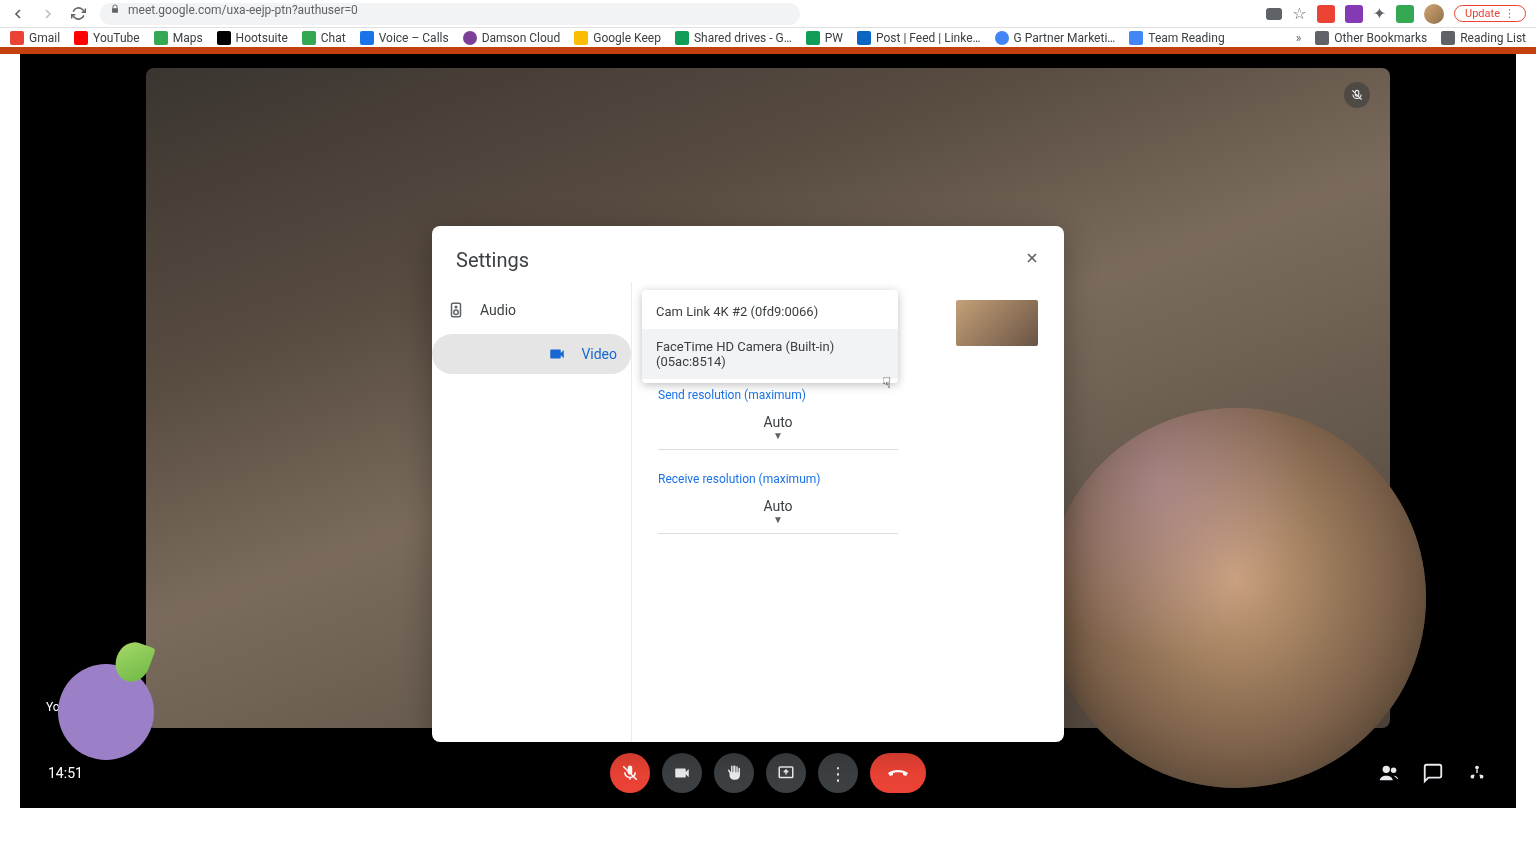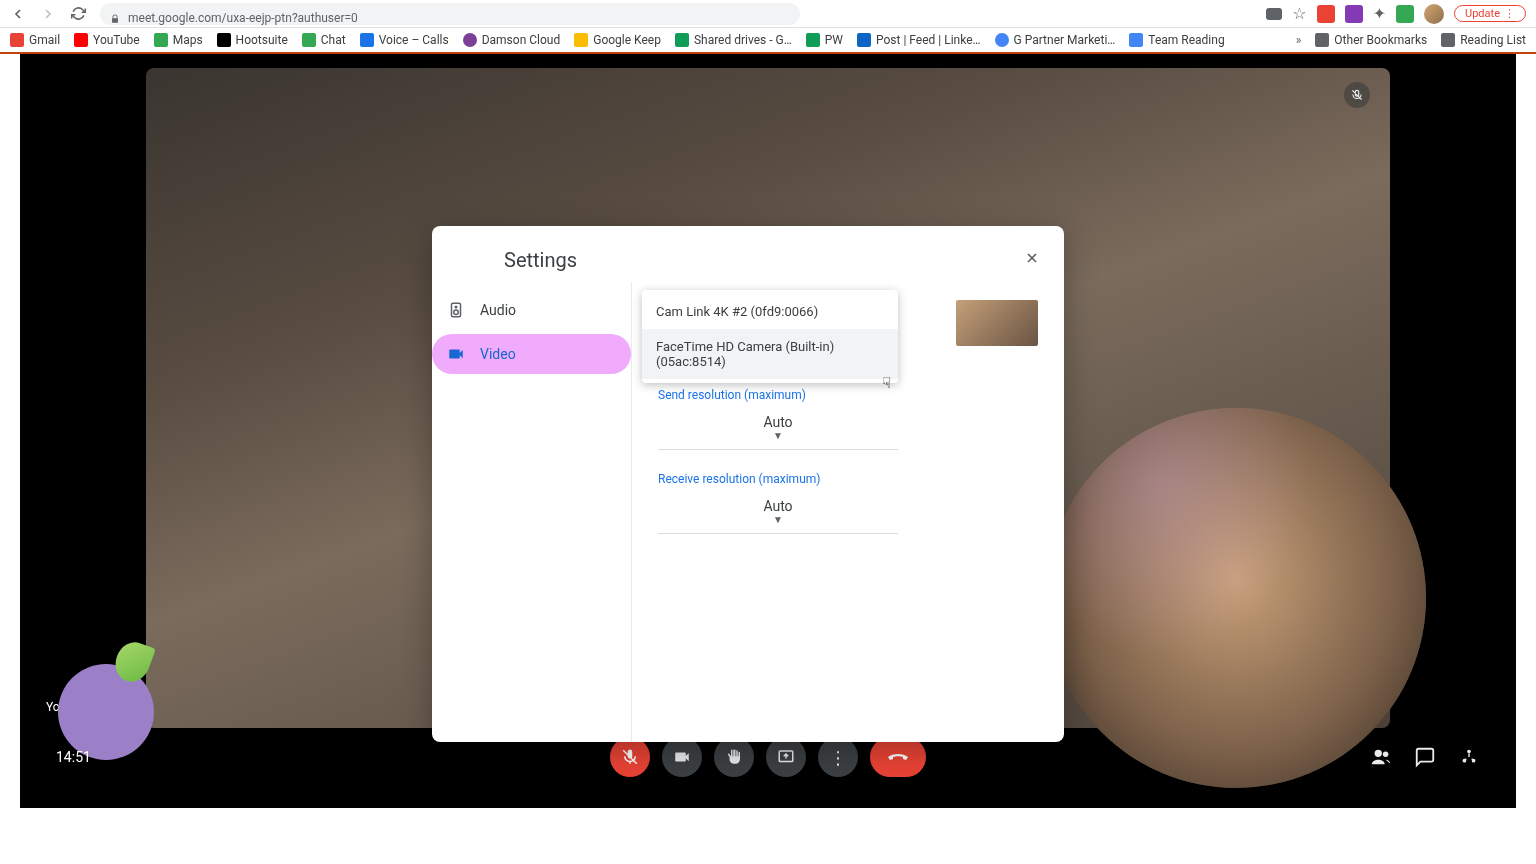--- a/index.html
+++ b/index.html
@@ -1,63 +1,63 @@
 <!DOCTYPE html>
 <html><head>
 <meta charset="utf-8">
 <style>
 * { margin: 0; padding: 0; box-sizing: border-box; font-family: -apple-system, BlinkMacSystemFont, "Segoe UI", Roboto, Arial, sans-serif; }
 body { width: 1536px; height: 864px; background: #fff; overflow: hidden; position: relative; }
 
 
 .browser-toolbar { height: 28px; background: #fff; display: flex; align-items: center; padding: 0 10px; gap: 14px; border-bottom: 1px solid #e0e0e0; }
 .nav-btn { width: 16px; height: 16px; display: flex; align-items: center; justify-content: center; color: #5f6368; cursor: pointer; }
-.address-bar { flex: 1; display: flex; align-items: flex-end; gap: 8px; background: #f1f3f4; border-radius: 14px; height: 22px; padding: 0 10px; font-size: 12px; color: #5f6368; max-width: 700px; }
+.address-bar { flex: 1; display: flex; align-items: flex-start; gap: 8px; background: #f1f3f4; border-radius: 14px; height: 22px; padding: 0 10px; font-size: 12px; color: #5f6368; max-width: 700px; }
 .toolbar-right { display: flex; align-items: center; gap: 10px; margin-left: auto; }
 .toolbar-icon { width: 18px; height: 18px; border-radius: 3px; }
 .update-btn { border: 1px solid #ea4335; color: #ea4335; border-radius: 12px; padding: 1px 10px; font-size: 11px; display: flex; align-items: center; gap: 4px; }
 .avatar-small { width: 20px; height: 20px; border-radius: 50%; background: linear-gradient(135deg,#d4a574,#8b6f47); }
 
 
-.bookmarks-bar { height: 26px; background: #fff; display: flex; align-items: center; padding: 0 10px; gap: 14px; border-bottom: 2px solid #c2410c; font-size: 12px; color: #3c4043; }
+.bookmarks-bar { height: 26px; background: #fff; display: flex; align-items: center; padding: 0 10px; gap: 14px; border-bottom: 7px solid #c2410c; font-size: 12px; color: #3c4043; }
 .bookmark { display: flex; align-items: center; gap: 5px; white-space: nowrap; cursor: pointer; }
 .bm-icon { width: 14px; height: 14px; border-radius: 2px; flex-shrink: 0; }
 .bookmarks-right { margin-left: auto; display: flex; align-items: center; gap: 14px; }
 .video-main { position: absolute; top: 14px; left: 126px; right: 126px; bottom: 80px; background: linear-gradient(160deg,#3a3530 0%,#5a4d42 30%,#7a6b5c 50%,#4a4038 100%); border-radius: 8px; overflow: hidden; }
 .mic-muted-badge { position: absolute; top: 14px; right: 20px; width: 26px; height: 26px; border-radius: 50%; background: rgba(60,60,60,0.6); display:flex; align-items:center; justify-content:center; }
 
 
-.bottom-bar { position: absolute; bottom: 16px; left: 0; right: 0; height: 70px; display: flex; align-items: center; padding: 0 36px; }
+.bottom-bar { position: absolute; bottom: 0; left: 0; right: 0; height: 70px; display: flex; align-items: center; padding: 0 28px; }
 .time-label { color: #fff; font-size: 14px; }
 .center-controls { position: absolute; left: 50%; transform: translateX(-50%); display: flex; gap: 12px; }
 .ctrl-btn { width: 40px; height: 40px; border-radius: 50%; background: #3c4043; display: flex; align-items: center; justify-content: center; cursor: pointer; color:#e8eaed; }
 .ctrl-btn.red { background: #ea4335; }
 .ctrl-btn.hangup { background: #ea4335; width: 56px; border-radius: 20px; }
 .right-controls { margin-left: auto; display: flex; gap: 22px; color: #e8eaed; }
 .right-ctrl { cursor: pointer; }
 
 
 .pill-overlay { position: absolute; bottom: 48px; left: 38px; }
 .pill-circle { width: 96px; height: 96px; border-radius: 50%; background: #9b7fc7; position: relative; }
 .pill-leaf { position: absolute; top: -22px; right: 4px; width: 34px; height: 40px; background: linear-gradient(135deg,#a8d96a,#6bb843); border-radius: 50% 10% 50% 50%; transform: rotate(20deg); }
 .you-label { position: absolute; top: 36px; left: -12px; color: #fff; font-size: 12px; }
 
 
 .pip-circle { position: absolute; bottom: 20px; right: 90px; width: 380px; height: 380px; border-radius: 50%; background: radial-gradient(circle at 45% 35%, #d4a882 0%, #b08968 30%, #3a3028 70%); overflow: hidden; border: none; }
 .pip-inner { position:absolute; inset:0; background: radial-gradient(ellipse at 30% 20%, rgba(200,160,200,0.4), transparent 40%), radial-gradient(ellipse at 50% 45%, #c9a078, #7a5f48 60%, #2a2420); }
 
 
 .modal { position: absolute; top: 172px; left: 412px; width: 632px; height: 516px; background: #fff; border-radius: 8px; box-shadow: 0 8px 32px rgba(0,0,0,0.3); display: flex; flex-direction: column; }
-.modal-header { padding: 22px 24px 10px; display: flex; align-items: center; margin-left: 48px; }
+.modal-header { padding: 22px 24px 10px; display: flex; align-items: center; }
 .modal-title { font-size: 20px; color: #3c4043; font-weight: 400; }
 .modal-close { position: absolute; top: 18px; right: 18px; width: 28px; height: 28px; display: flex; align-items: center; justify-content: center; cursor: pointer; color: #5f6368; font-size: 20px; border-radius: 50%; }
 .modal-body { flex: 1; display: flex; }
 .modal-sidebar { width: 200px; padding: 8px 0; border-right: 1px solid #e8eaed; }
 .side-item { display: flex; align-items: center; gap: 14px; padding: 10px 14px; border-radius: 20px; font-size: 14px; color: #3c4043; cursor: pointer; margin-bottom: 4px; }
-.side-item.active { background: #f0abfc; color: #1967d2; }
+.side-item.active { background: #e5e5e5; color: #1967d2; justify-content: flex-end; }
 .side-icon { width: 20px; height: 20px; display:flex; align-items:center; justify-content:center; }
 .modal-content { flex: 1; padding: 20px 26px; position: relative; }
 
 
 .camera-dropdown { position: absolute; top: 8px; left: 10px; width: 256px; background: #fff; border-radius: 4px; box-shadow: 0 2px 10px rgba(0,0,0,0.25); z-index: 10; padding: 4px 0; }
 .dd-option { padding: 10px 14px; font-size: 13px; color: #3c4043; cursor: pointer; }
 .dd-option.hover { background: #f1f3f4; }
 
 .cursor-hand { position: absolute; top: 92px; left: 250px; font-size: 15px; z-index: 11; }
 

